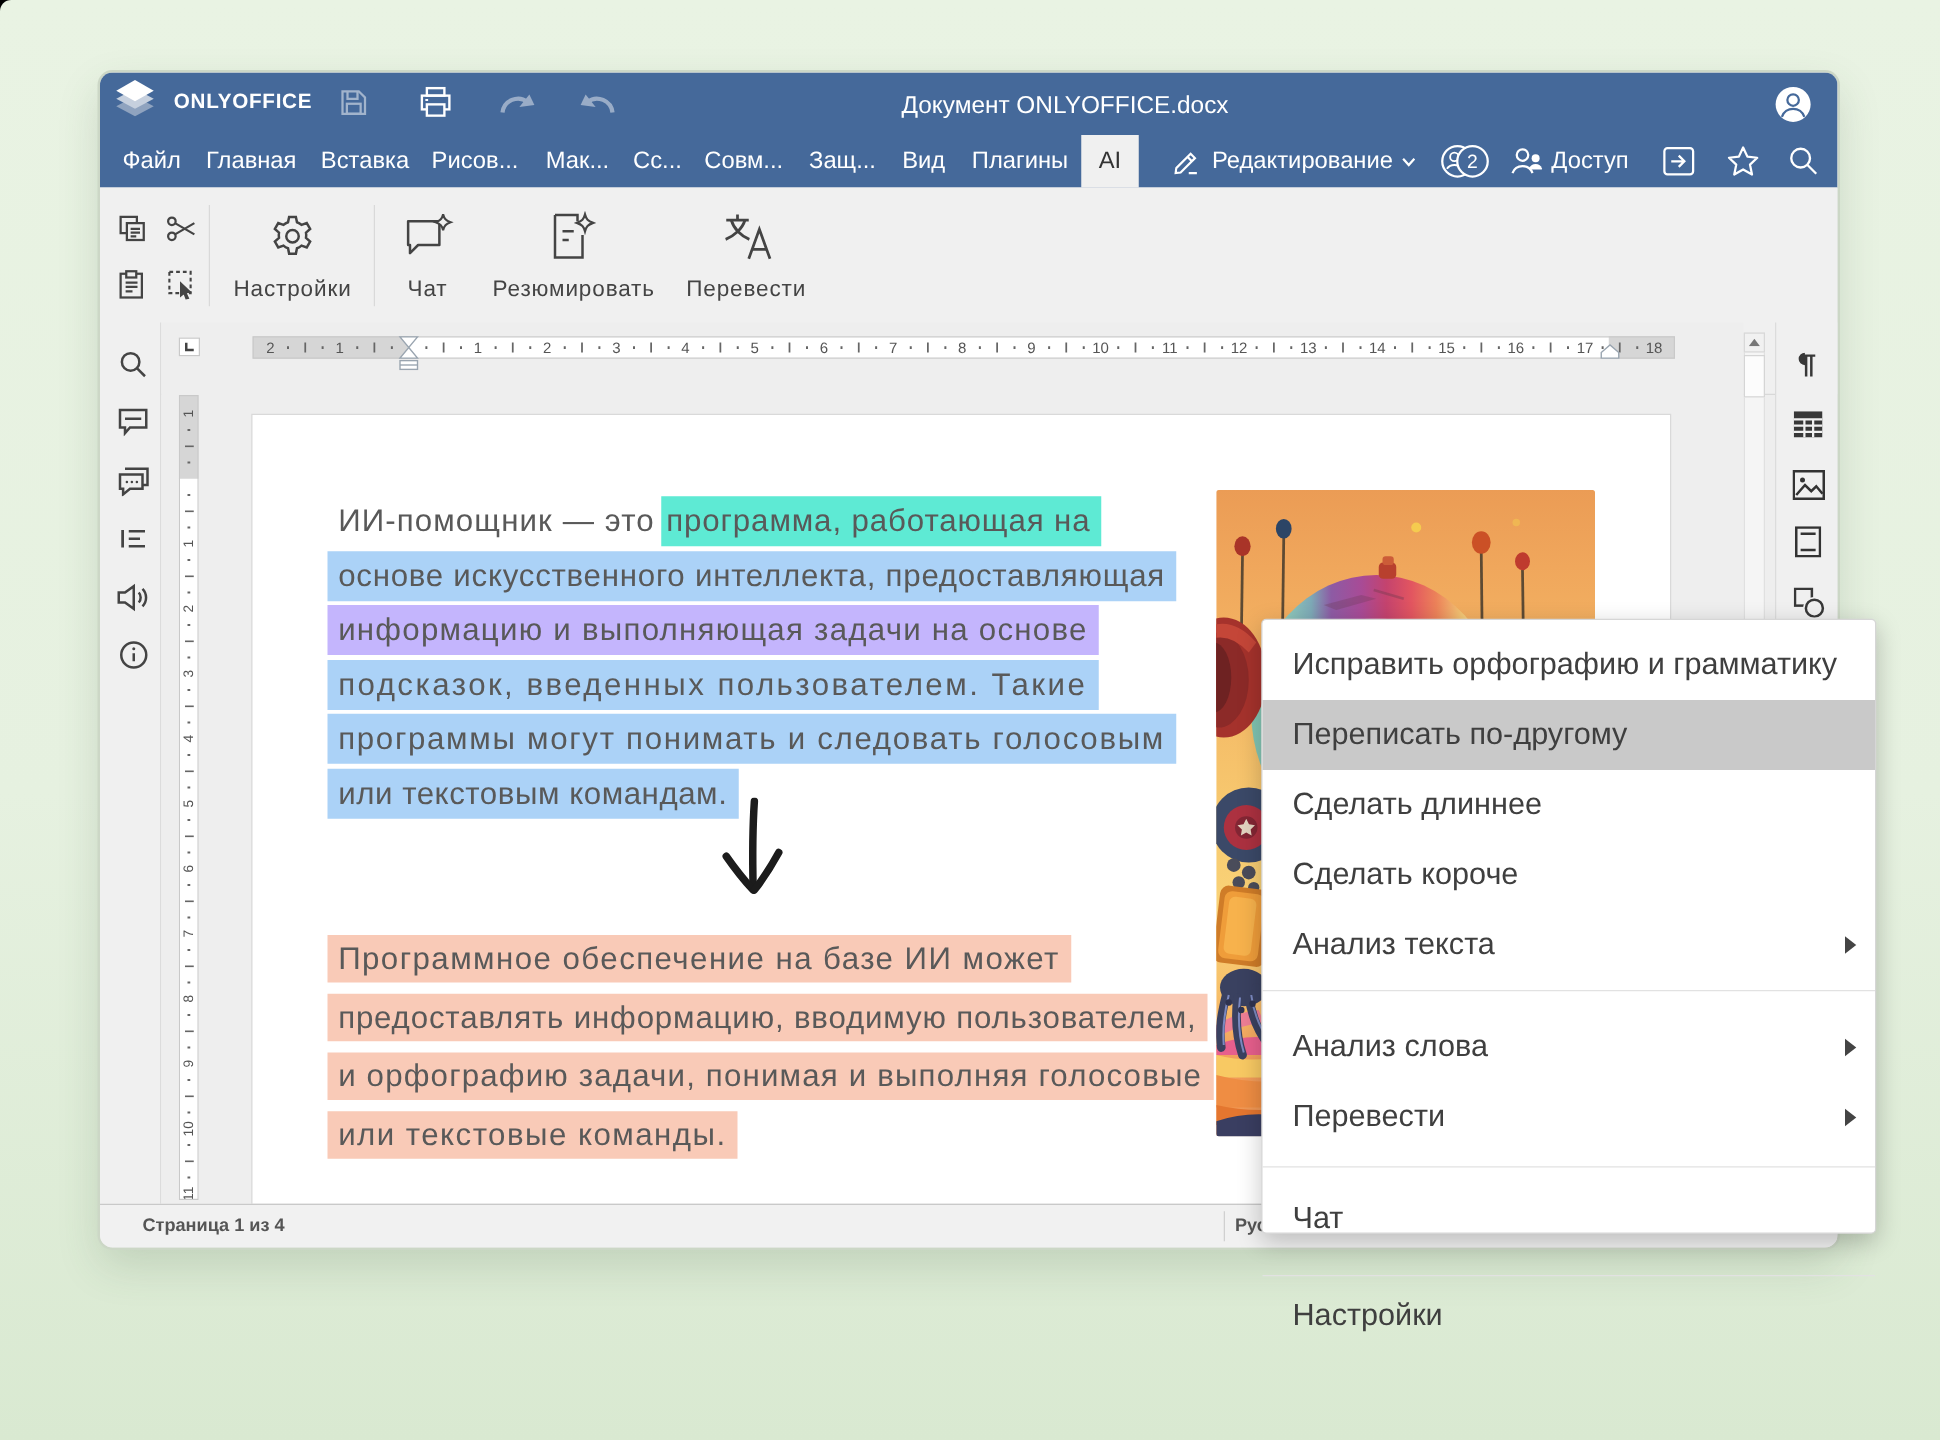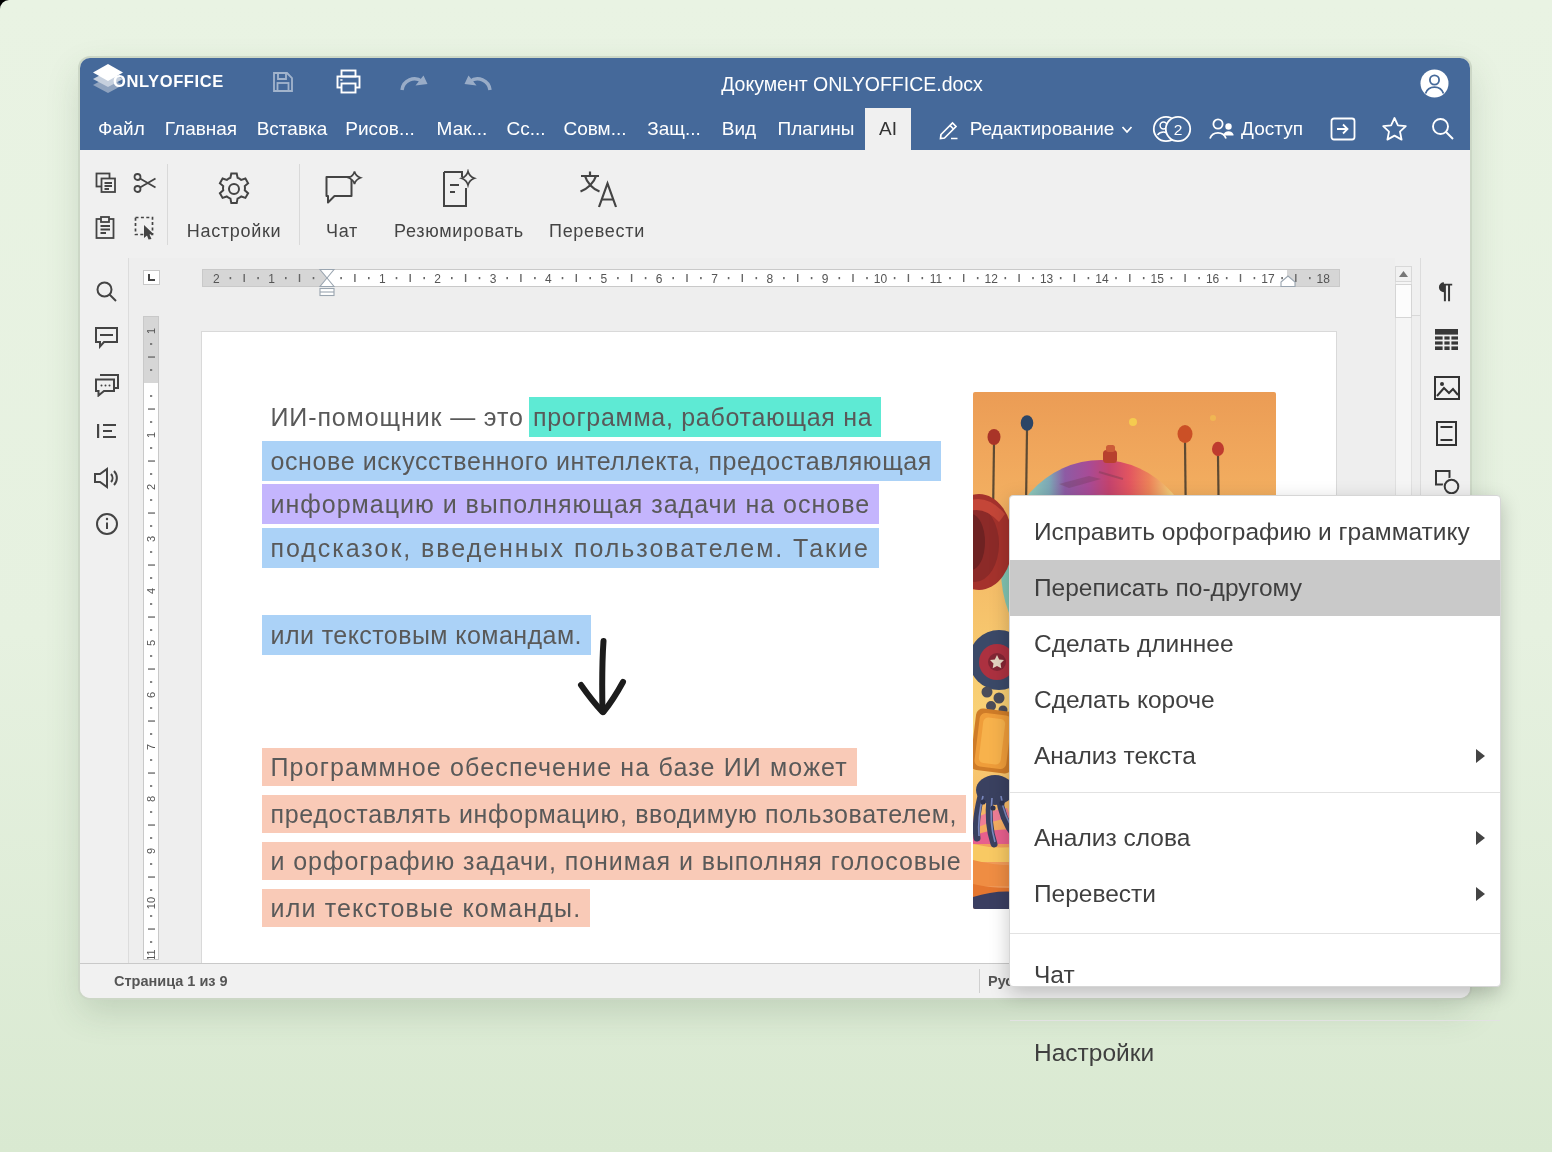--- a/index.html
+++ b/index.html
@@ -31,21 +31,21 @@
 <body>
 <div id="stage">
 <div id="win">
   <div id="header"></div>
 
   <svg class="abs" style="left:11px;top:6px" width="34" height="36" viewBox="0 0 34 36">
     <path d="M17 13 L2 21 L17 29 L32 21 Z" fill="#8fa3bf"></path>
     <path d="M17 7 L2 15 L17 23 L32 15 Z" fill="#c6d0de"></path>
     <path d="M17 0 L2 8.5 L17 17 L32 8.5 Z" fill="#ffffff"></path>
   </svg>
-  <div class="abs wtxt" style="left:33px;top:14px;font-size:16.5px;font-weight:bold;letter-spacing:0.6px">ONLYOFFICE</div>
+  <div class="abs wtxt" style="left:59px;top:14px;font-size:16.5px;font-weight:bold;letter-spacing:0.6px">ONLYOFFICE</div>
 
   <svg class="abs" style="left:191px;top:12px;opacity:0.5" width="24" height="24" viewBox="0 0 24 24" fill="none" stroke="#fff" stroke-width="1.8">
     <path d="M3 3 h13 l5 5 v13 h-18 z"></path>
     <path d="M7 3 v6 h8 v-6"></path>
     <rect x="6.5" y="13" width="11" height="8"></rect>
   </svg>
 
   <svg class="abs" style="left:256px;top:11px" width="25" height="26" viewBox="0 0 25 26" fill="none" stroke="#fff" stroke-width="1.9">
     <rect x="5.5" y="1.5" width="14" height="6"></rect>
     <rect x="1.5" y="7.5" width="22" height="11"></rect>
@@ -375,20 +375,21 @@
         <rect x="7" y="625.2" width="2.2" height="1.6" fill="#666"></rect>
         <text x="0" y="0" transform="translate(11.5 639.0) rotate(-90)" font-size="11" fill="#555" text-anchor="middle" font-family="Liberation Sans, sans-serif">11</text>
         <rect x="0.5" y="0.5" width="15" height="643" fill="none" stroke="#c9c9c9" stroke-width="1"></rect>
       </svg>
   <div id="page"></div>
 <div class="dline" id="p1l1a" style="left:181.5px;top:339px;"><span style="padding-left:9px;letter-spacing:0.884px">ИИ-помощник — это</span></div>
 <div class="dline" id="p1l1b" style="left:449px;top:339px;"><span style="background:#5eead4;padding:0 9px 0 4px;letter-spacing:0.706px">программа, работающая на</span></div>
 <div class="dline" id="p1l2" style="left:181.5px;top:382.5px;"><span style="background:#abd2f7;padding:0 9px;letter-spacing:0.604px">основе искусственного интеллекта, предоставляющая</span></div>
 <div class="dline" id="p1l3" style="left:181.5px;top:426.0px;"><span style="background:#c4b5fd;padding:0 9px;letter-spacing:0.994px">информацию и выполняющая задачи на основе</span></div>
 <div class="dline" id="p1l4" style="left:181.5px;top:469.5px;"><span style="background:#abd2f7;padding:0 9px;letter-spacing:1.964px">подсказок, введенных пользователем. Такие</span></div>
+<div class="dline" id="p1l5" style="left:181.5px;top:513.0px;"><span style="background:#abd2f7;padding:0 9px;letter-spacing:1.353px">программы могут понимать и следовать голосовым</span></div>
 <div class="dline" id="p1l6" style="left:181.5px;top:556.5px;"><span style="background:#abd2f7;padding:0 9px;letter-spacing:0.436px">или текстовым командам.</span></div>
 <div class="dline p2" id="p2l1" style="left:181.5px;top:689.5px;"><span style="background:#f9cab7;padding:0 9px;letter-spacing:1.155px">Программное обеспечение на базе ИИ может</span></div>
 <div class="dline p2" id="p2l2" style="left:181.5px;top:736.5px;"><span style="background:#f9cab7;padding:0 9px;letter-spacing:0.668px">предоставлять информацию, вводимую пользователем,</span></div>
 <div class="dline p2" id="p2l3" style="left:181.5px;top:783.5px;"><span style="background:#f9cab7;padding:0 9px;letter-spacing:0.936px">и орфографию задачи, понимая и выполняя голосовые</span></div>
 <div class="dline p2" id="p2l4" style="left:181.5px;top:830.5px;"><span style="background:#f9cab7;padding:0 9px;letter-spacing:1.175px">или текстовые команды.</span></div>
 
   <svg class="abs" style="left:490px;top:580px" width="62" height="82" viewBox="0 0 62 82">
     <path d="M33.5 3 C 32 25 32 50 32.5 73" fill="none" stroke="#1c1c1c" stroke-width="6" stroke-linecap="round"></path>
     <path d="M11 47 C 18 57 26 67 32.5 74" fill="none" stroke="#1c1c1c" stroke-width="6" stroke-linecap="round"></path>
     <path d="M53 44 C 47 55 39 67 33.5 74" fill="none" stroke="#1c1c1c" stroke-width="6" stroke-linecap="round"></path>
@@ -530,21 +531,21 @@
       <line x1="4.5" y1="19" x2="16.5" y2="19"></line>
     </svg>
 
     <svg class="abs" style="left:14px;top:212px" width="25" height="24" viewBox="0 0 25 24">
       <rect x="1" y="1" width="13.5" height="13.5" fill="none" stroke="#383838" stroke-width="2"></rect>
       <circle cx="16.5" cy="16.5" r="9" fill="#f0f0f0"></circle>
       <circle cx="16.5" cy="16.5" r="6.8" fill="none" stroke="#383838" stroke-width="2"></circle>
     </svg>
   </div>
   <div id="statusbar">
-    <div class="abs" style="left:34px;top:0;height:34px;line-height:34px;font-size:14.5px;font-weight:bold;color:#555">Страница 1 из 9</div>
+    <div class="abs" style="left:34px;top:0;height:34px;line-height:34px;font-size:14.5px;font-weight:bold;color:#555">Страница 1 из 4</div>
     <div class="abs" style="left:899px;top:5px;width:1px;height:24px;background:#d0d0d0"></div>
     <div class="abs" style="left:908px;top:0;height:34px;line-height:34px;font-size:14.5px;font-weight:bold;color:#555;white-space:nowrap">Русский</div>
   </div>
 </div>
 
 <div id="ctxmenu">
   <div class="mi" style="top:8px">Исправить орфографию и грамматику</div>
   <div class="mi" style="top:64px;background:#c9c9c9">Переписать по-другому</div>
   <div class="mi" style="top:120px">Сделать длиннее</div>
   <div class="mi" style="top:176px">Сделать короче</div>

